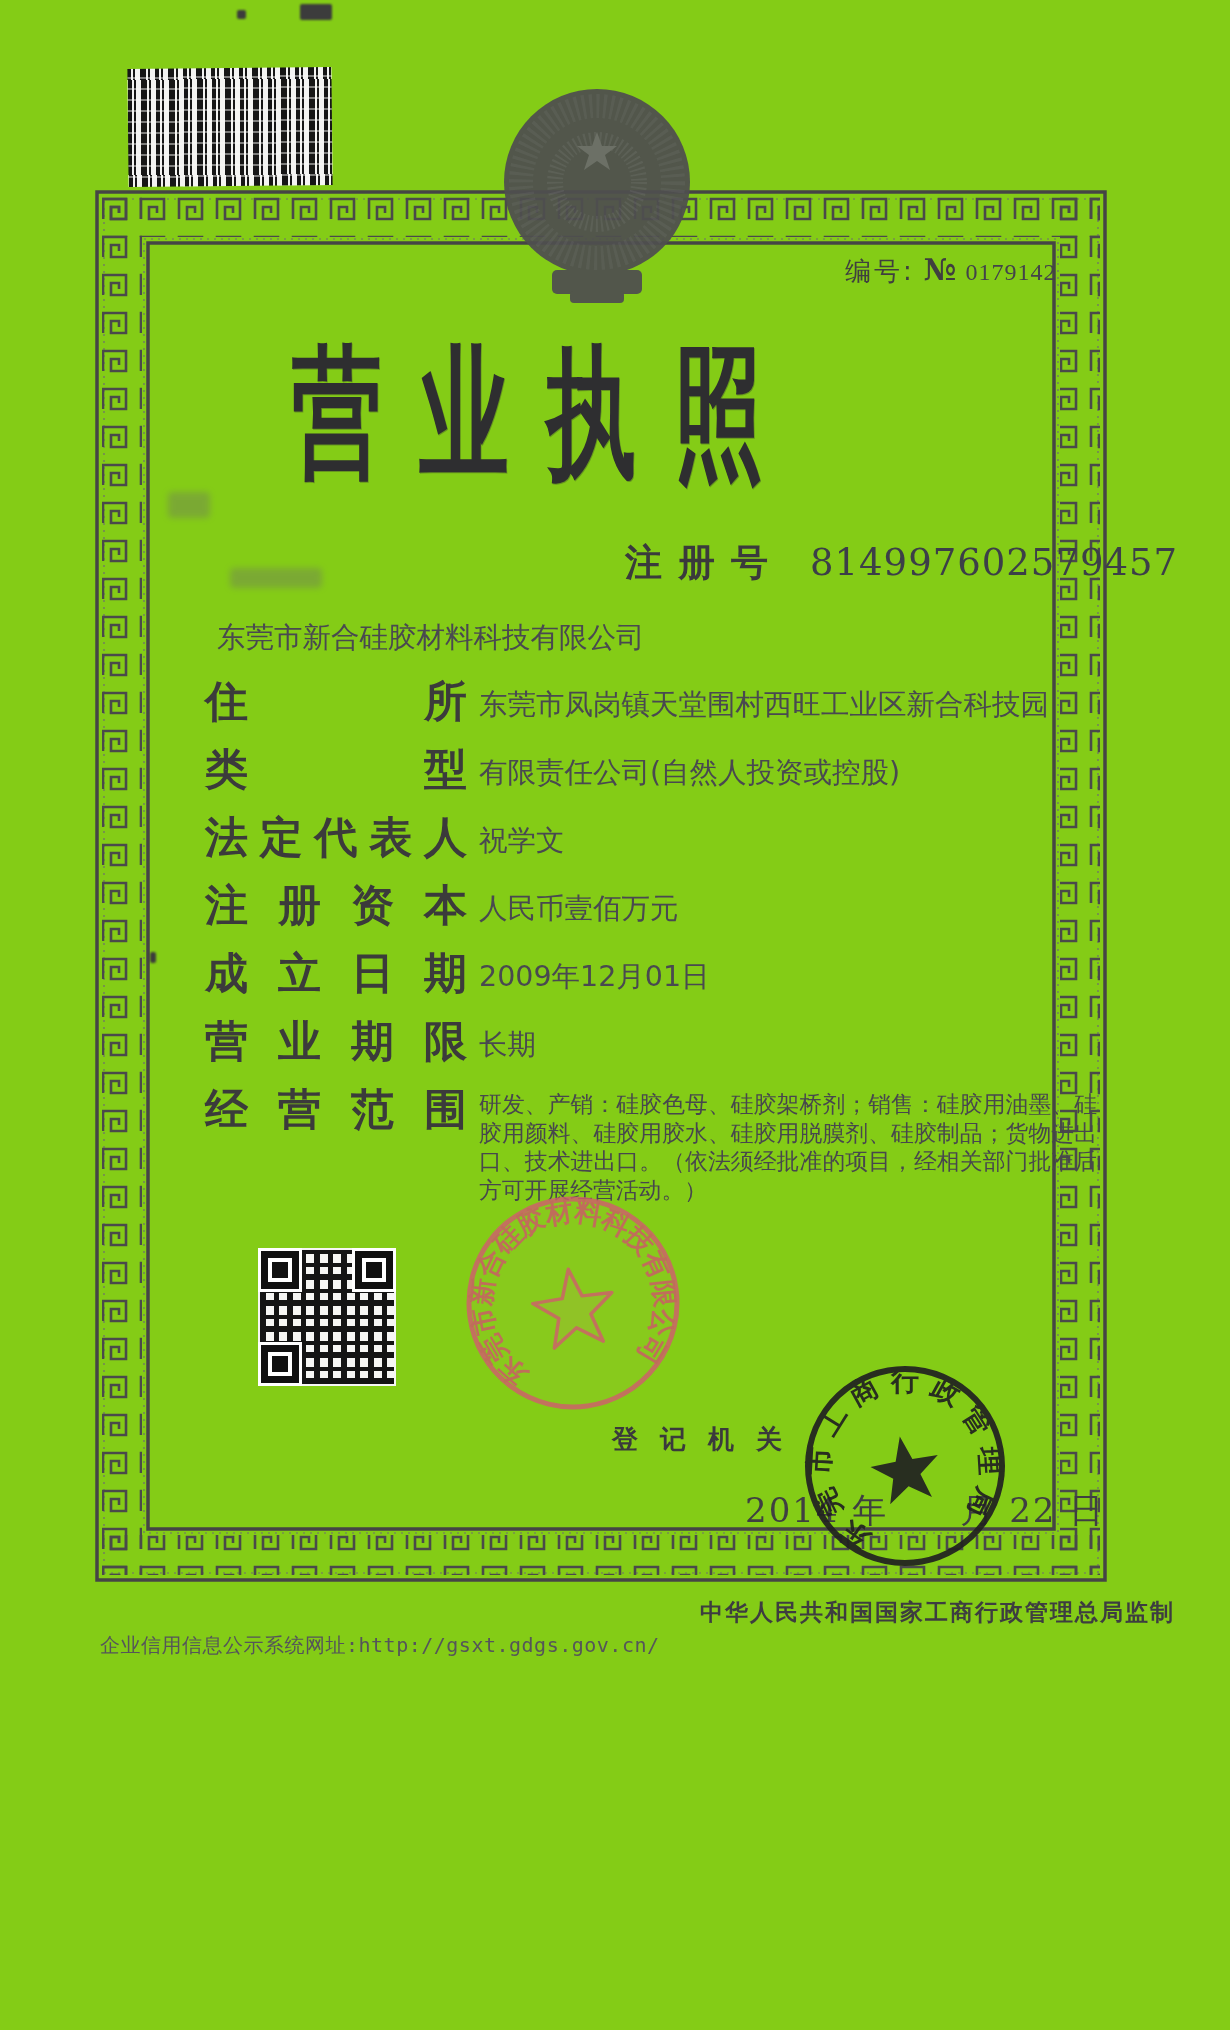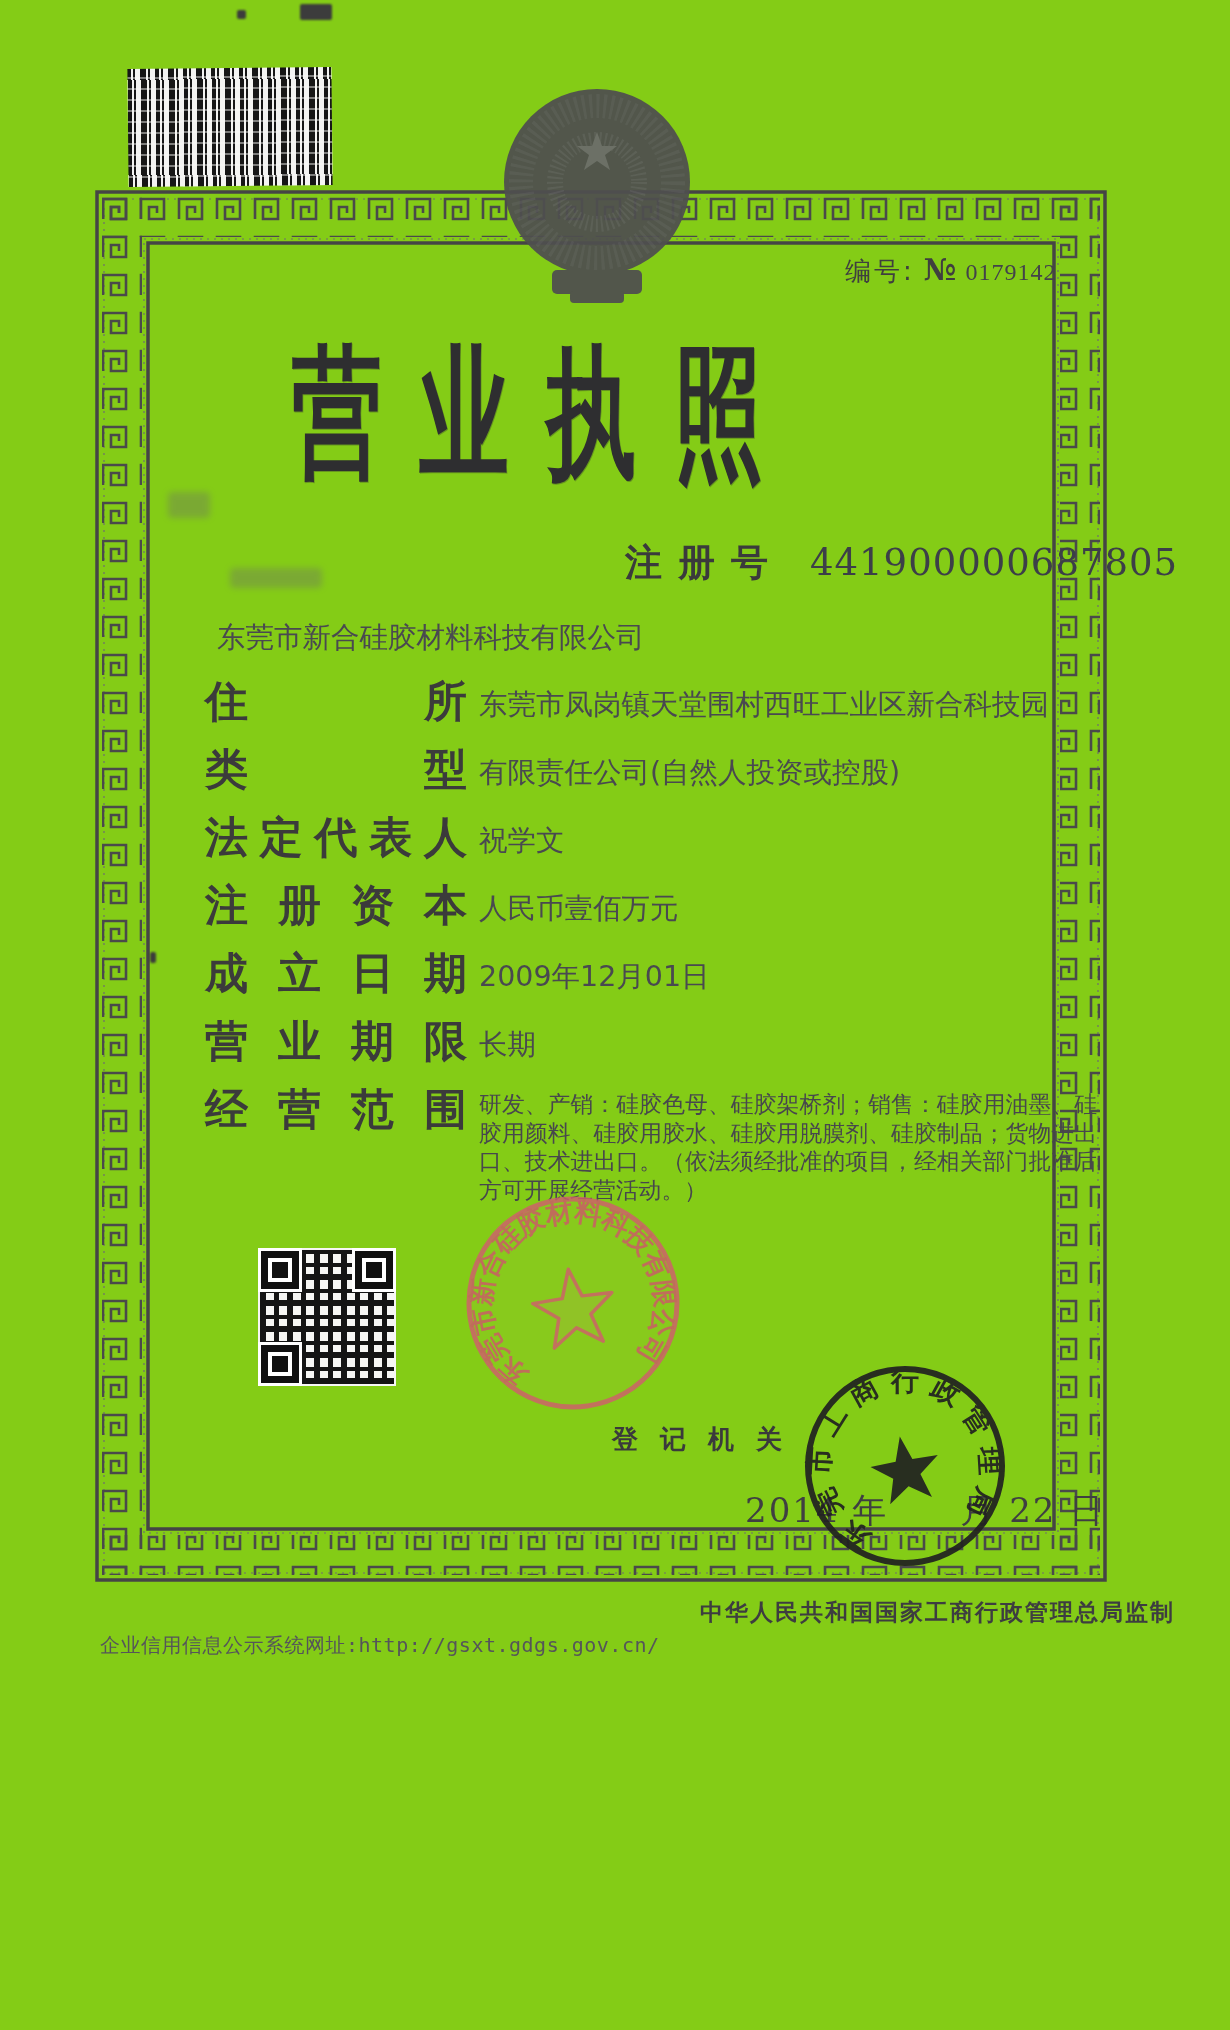--- a/index.html
+++ b/index.html
@@ -86,21 +86,21 @@
   <div class="serial">
     <span class="lab">编号:</span>
     <span class="sym">№</span>
     <span class="num">0179142</span>
   </div>
 
   <div class="title">营业执照</div>
 
   <div class="regno">
     <span class="lab" style="letter-spacing:16px;">注册号</span>
-    <span class="val">441900000687805</span>
+    <span class="val">814997602579457</span>
   </div>
 
   <div class="fields">
     <div class="frow">
       <div class="val">东莞市新合硅胶材料科技有限公司</div>
     </div>
     <div class="frow">
       <div class="lab">住所</div>
       <div class="val">东莞市凤岗镇天堂围村西旺工业区新合科技园</div>
     </div>

